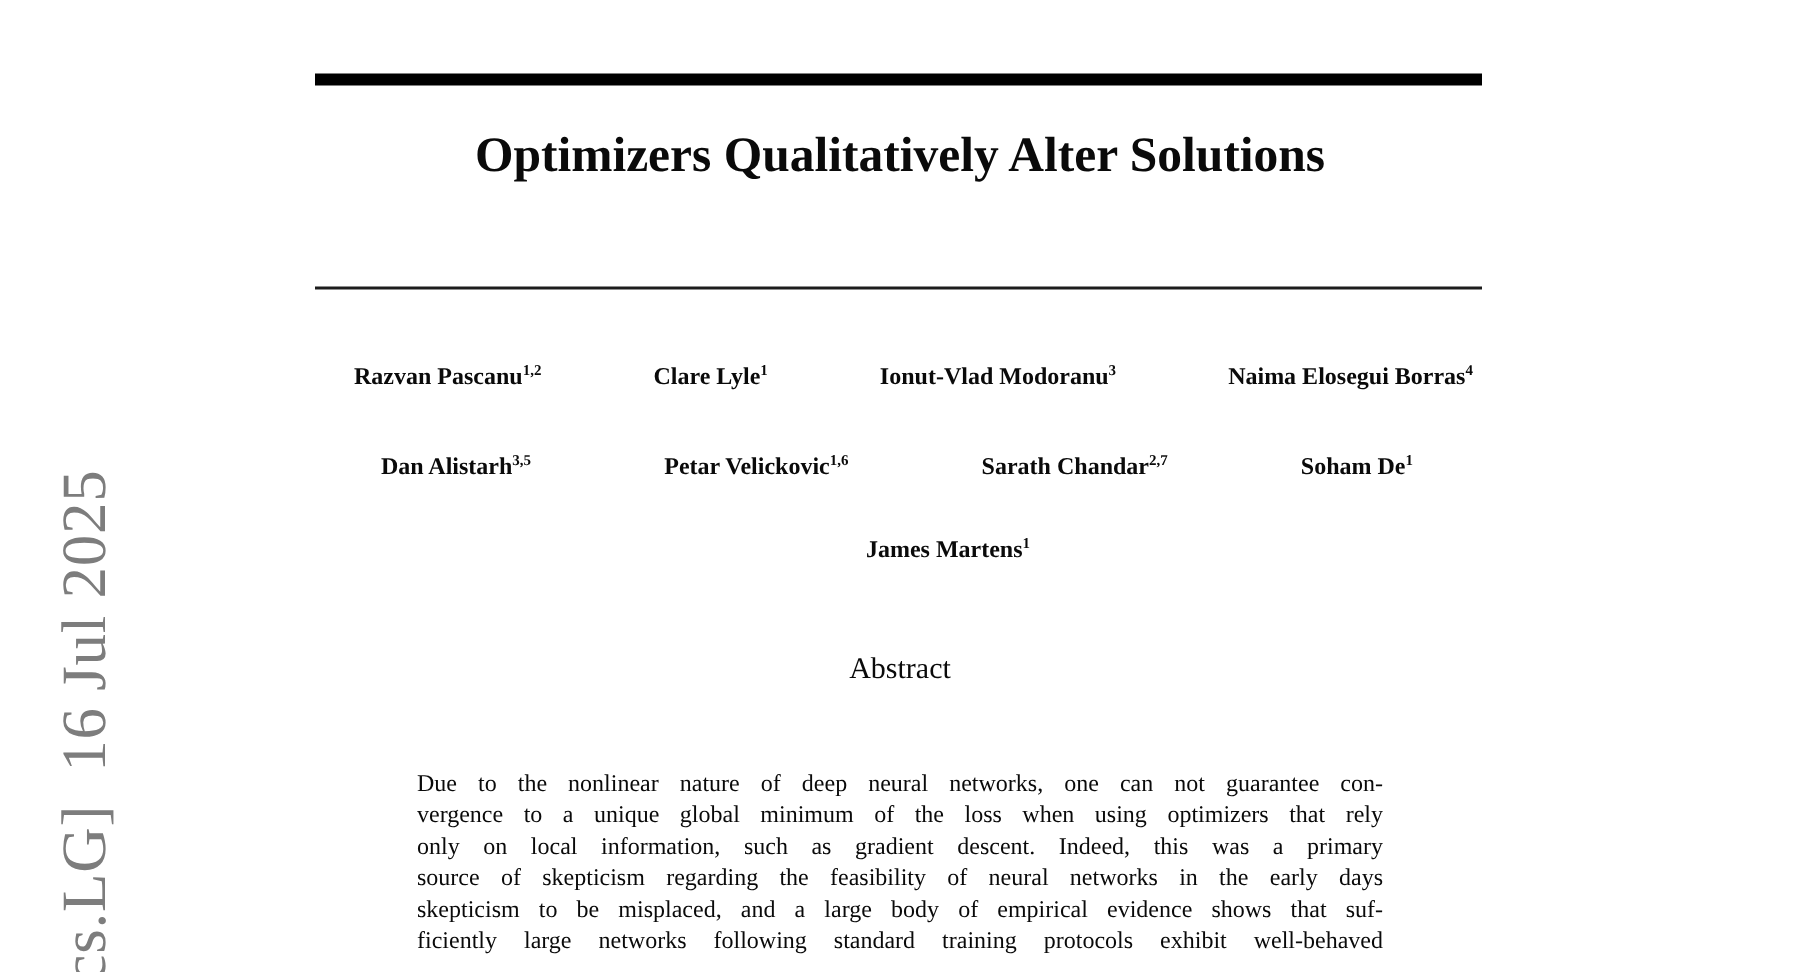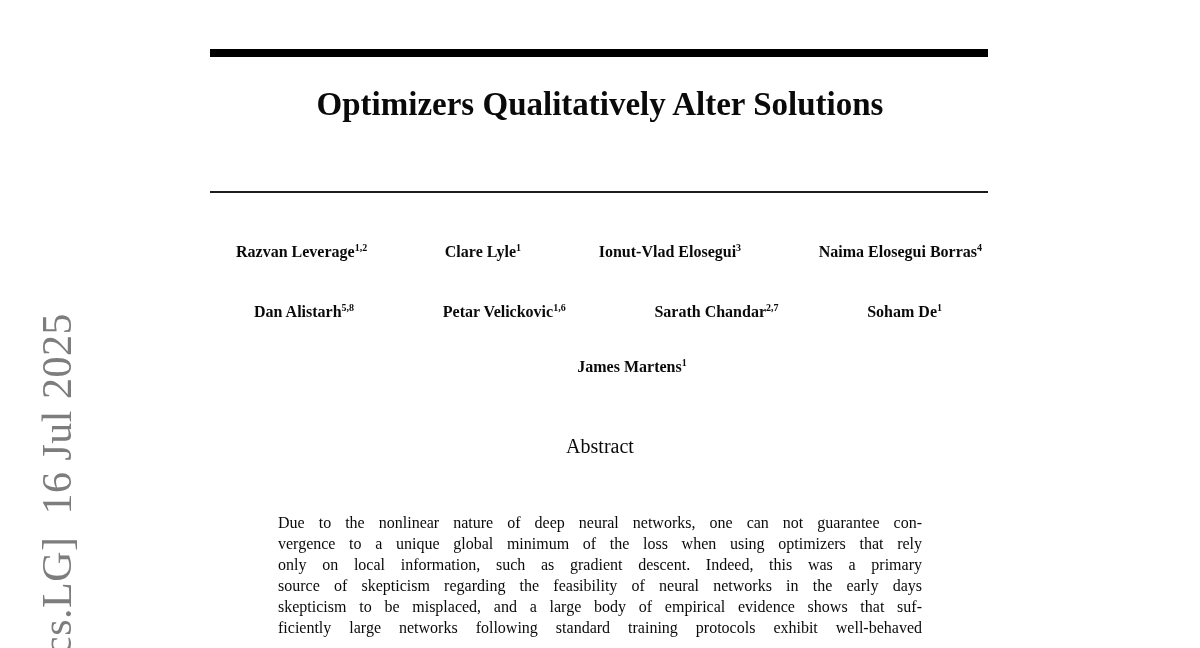--- a/index.html
+++ b/index.html
@@ -110,28 +110,28 @@
 
   <div class="topbar"></div>
 
   <div class="title">
     <div>Optimizers Qualitatively Alter Solutions</div>
   </div>
 
   <div class="rule"></div>
 
   <div class="authors-row authors-row1">
-    <span class="author"><span>Razvan Leverage</span><sup>1,2</sup></span>
+    <span class="author"><span>Razvan Pascanu</span><sup>1,2</sup></span>
     <span class="author"><span>Clare Lyle</span><sup>1</sup></span>
-    <span class="author"><span>Ionut-Vlad Elosegui</span><sup>3</sup></span>
+    <span class="author"><span>Ionut-Vlad Modoranu</span><sup>3</sup></span>
     <span class="author"><span>Naima Elosegui Borras</span><sup>4</sup></span>
   </div>
 
   <div class="authors-row authors-row2">
-    <span class="author"><span>Dan Alistarh</span><sup>5,8</sup></span>
+    <span class="author"><span>Dan Alistarh</span><sup>3,5</sup></span>
     <span class="author"><span>Petar Velickovic</span><sup>1,6</sup></span>
     <span class="author"><span>Sarath Chandar</span><sup>2,7</sup></span>
     <span class="author"><span>Soham De</span><sup>1</sup></span>
   </div>
 
   <div class="authors-row3">
     <span class="author"><span>James Martens</span><sup>1</sup></span>
   </div>
 
   <div class="abstract-heading">Abstract</div>

